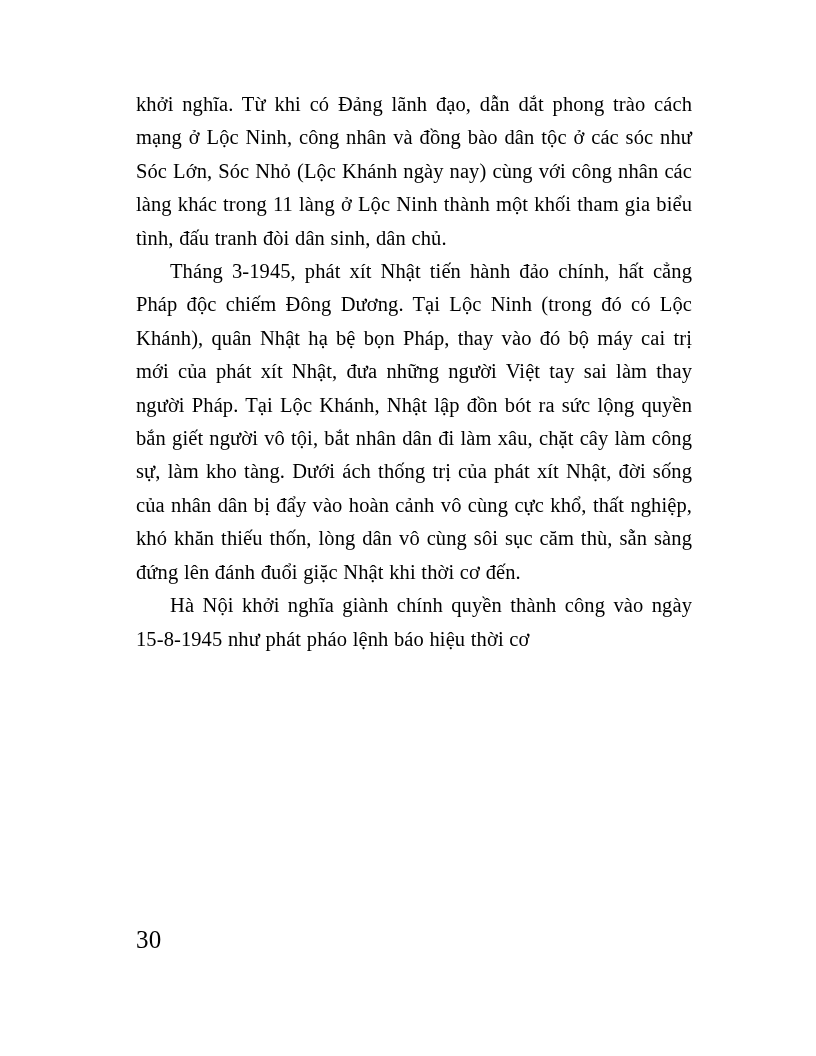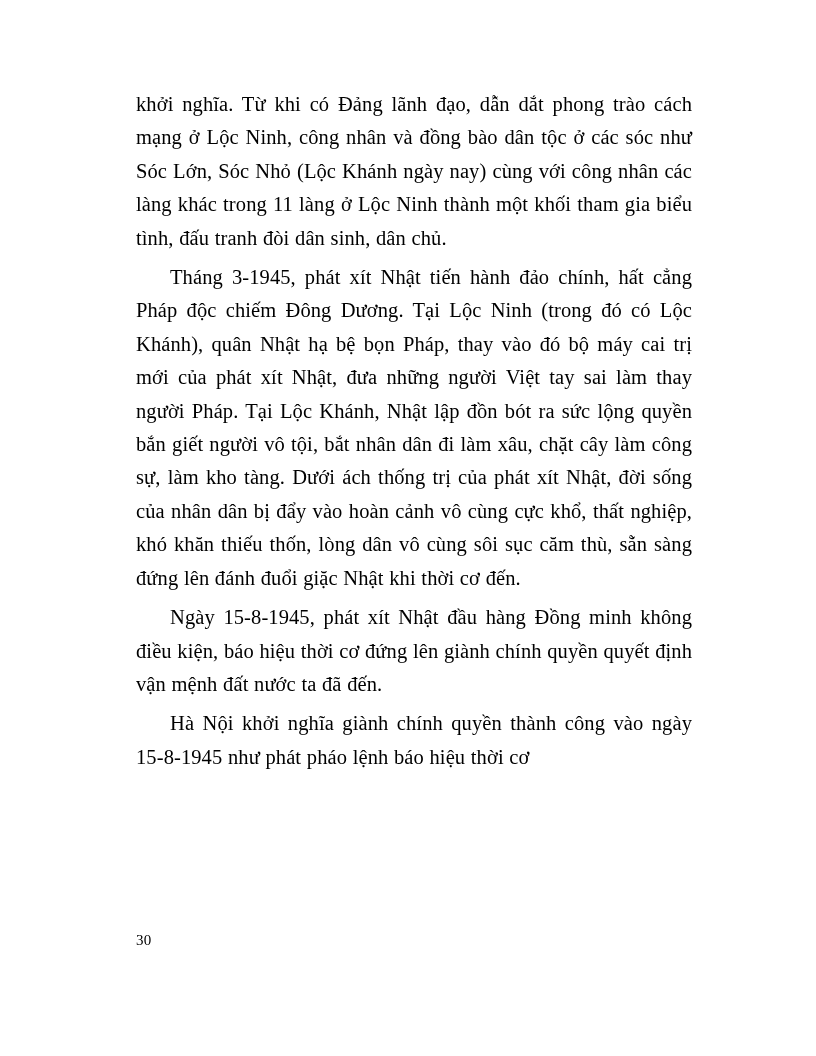--- a/index.html
+++ b/index.html
@@ -33,41 +33,39 @@
   .para {
     margin: 0 0 0 0;
     font-size: 20.5px;
     line-height: 33.4px;
     text-align: justify;
     text-justify: inter-word;
     letter-spacing: 0.1px;
     word-spacing: 0.4px;
   }
   .para + .para {
-    margin-top: 6px;
   }
   .para.indent {
     text-indent: 34px;
   }
   .page-number {
     position: absolute;
     left: 136px;
     top: 928px;
-    font-size: 15px;
+    font-size: 25px;
     line-height: 24px;
     letter-spacing: 0.3px;
   }
 </style>
 </head>
 <body>
 
 <div class="page">
 
   <div class="text-block">
     <p class="para">khởi nghĩa. Từ khi có Đảng lãnh đạo, dẫn dắt phong trào cách mạng ở Lộc Ninh, công nhân và đồng bào dân tộc ở các sóc như Sóc Lớn, Sóc Nhỏ (Lộc Khánh ngày nay) cùng với công nhân các làng khác trong 11 làng ở Lộc Ninh thành một khối tham gia biểu tình, đấu tranh đòi dân sinh, dân chủ.</p>
     <p class="para indent">Tháng 3-1945, phát xít Nhật tiến hành đảo chính, hất cẳng Pháp độc chiếm Đông Dương. Tại Lộc Ninh (trong đó có Lộc Khánh), quân Nhật hạ bệ bọn Pháp, thay vào đó bộ máy cai trị mới của phát xít Nhật, đưa những người Việt tay sai làm thay người Pháp. Tại Lộc Khánh, Nhật lập đồn bót ra sức lộng quyền bắn giết người vô tội, bắt nhân dân đi làm xâu, chặt cây làm công sự, làm kho tàng. Dưới ách thống trị của phát xít Nhật, đời sống của nhân dân bị đẩy vào hoàn cảnh vô cùng cực khổ, thất nghiệp, khó khăn thiếu thốn, lòng dân vô cùng sôi sục căm thù, sẵn sàng đứng lên đánh đuổi giặc Nhật khi thời cơ đến.</p>
-    <p class="para indent">Ngày 15-8-1945, phát xít Nhật đầu hàng Đồng minh không điều kiện, báo hiệu thời cơ đứng lên giành chính quyền quyết định vận mệnh đất nước ta đã đến.</p>
     <p class="para indent">Hà Nội khởi nghĩa giành chính quyền thành công vào ngày 15-8-1945 như phát pháo lệnh báo hiệu thời cơ</p>
   </div>
 
   <div class="page-number">30</div>
 
 </div>
 
 </body></html>

